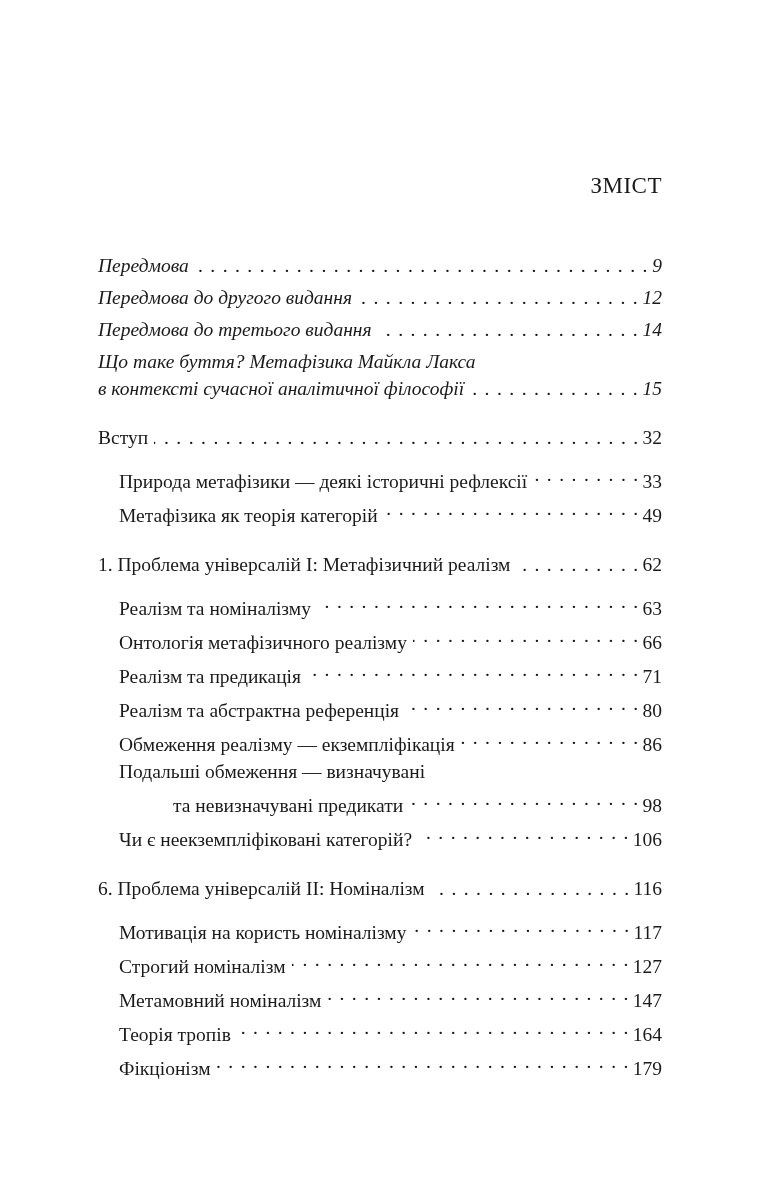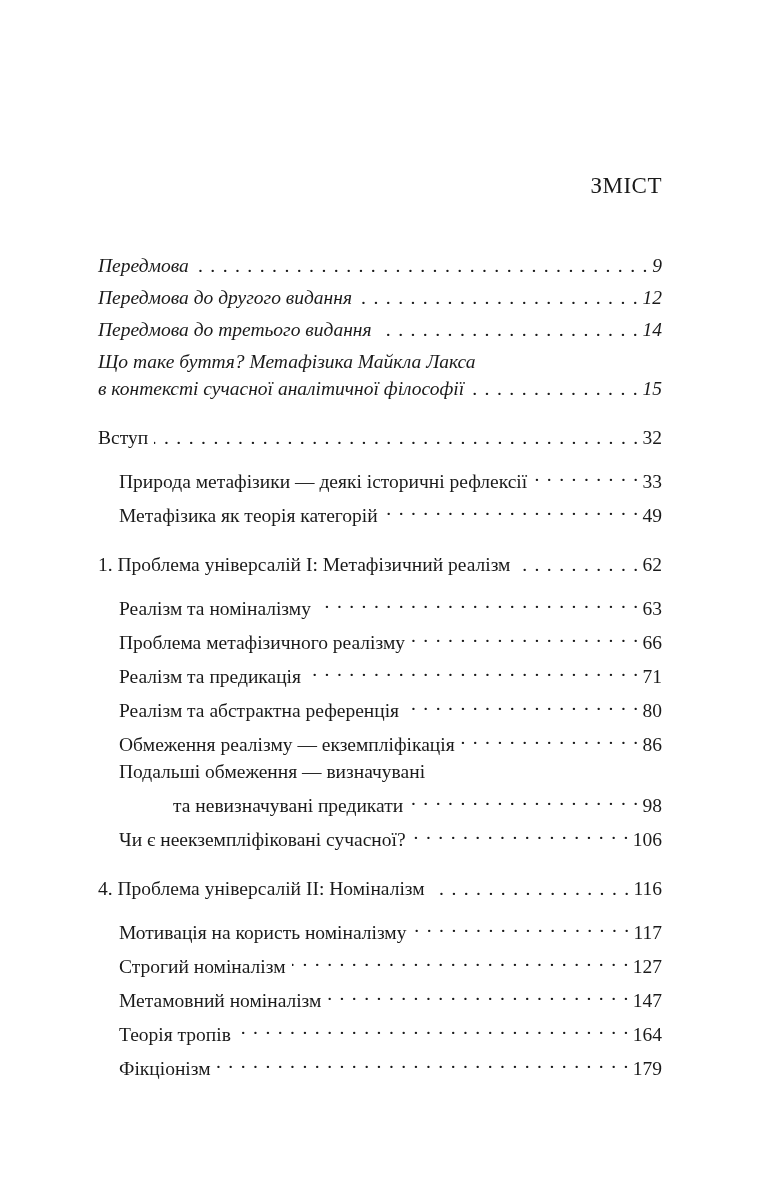--- a/index.html
+++ b/index.html
@@ -139,21 +139,21 @@
       <span class="leader"></span>
       <span class="page-num">62</span>
     </div>
     <div class="gap-sm"></div>
     <div class="entry sub">
       <span class="label">Реалізм та номіналізму</span>
       <span class="leader"></span>
       <span class="page-num">63</span>
     </div>
     <div class="entry sub">
-      <span class="label">Проблема метафізичного реалізму</span>
+      <span class="label">Онтологія метафізичного реалізму</span>
       <span class="leader"></span>
       <span class="page-num">66</span>
     </div>
     <div class="entry sub">
       <span class="label">Реалізм та предикація</span>
       <span class="leader"></span>
       <span class="page-num">71</span>
     </div>
     <div class="entry sub">
       <span class="label">Реалізм та абстрактна референція</span>
@@ -167,29 +167,29 @@
     </div>
     <div>
       <div class="plain-line sub">Подальші обмеження — визначувані</div>
       <div class="entry sub">
         <span class="label cont">та невизначувані предикати</span>
         <span class="leader"></span>
         <span class="page-num">98</span>
       </div>
     </div>
     <div class="entry sub">
-      <span class="label">Чи є неекземпліфіковані сучасної?</span>
+      <span class="label">Чи є неекземпліфіковані категорій?</span>
       <span class="leader"></span>
       <span class="page-num">106</span>
     </div>
 
     <div class="gap-lg"></div>
 
     <div class="entry chapter">
-      <span class="label">4. Проблема універсалій II: Номіналізм</span>
+      <span class="label">6. Проблема універсалій II: Номіналізм</span>
       <span class="leader"></span>
       <span class="page-num">116</span>
     </div>
     <div class="gap-sm"></div>
     <div class="entry sub">
       <span class="label">Мотивація на користь номіналізму</span>
       <span class="leader"></span>
       <span class="page-num">117</span>
     </div>
     <div class="entry sub">

